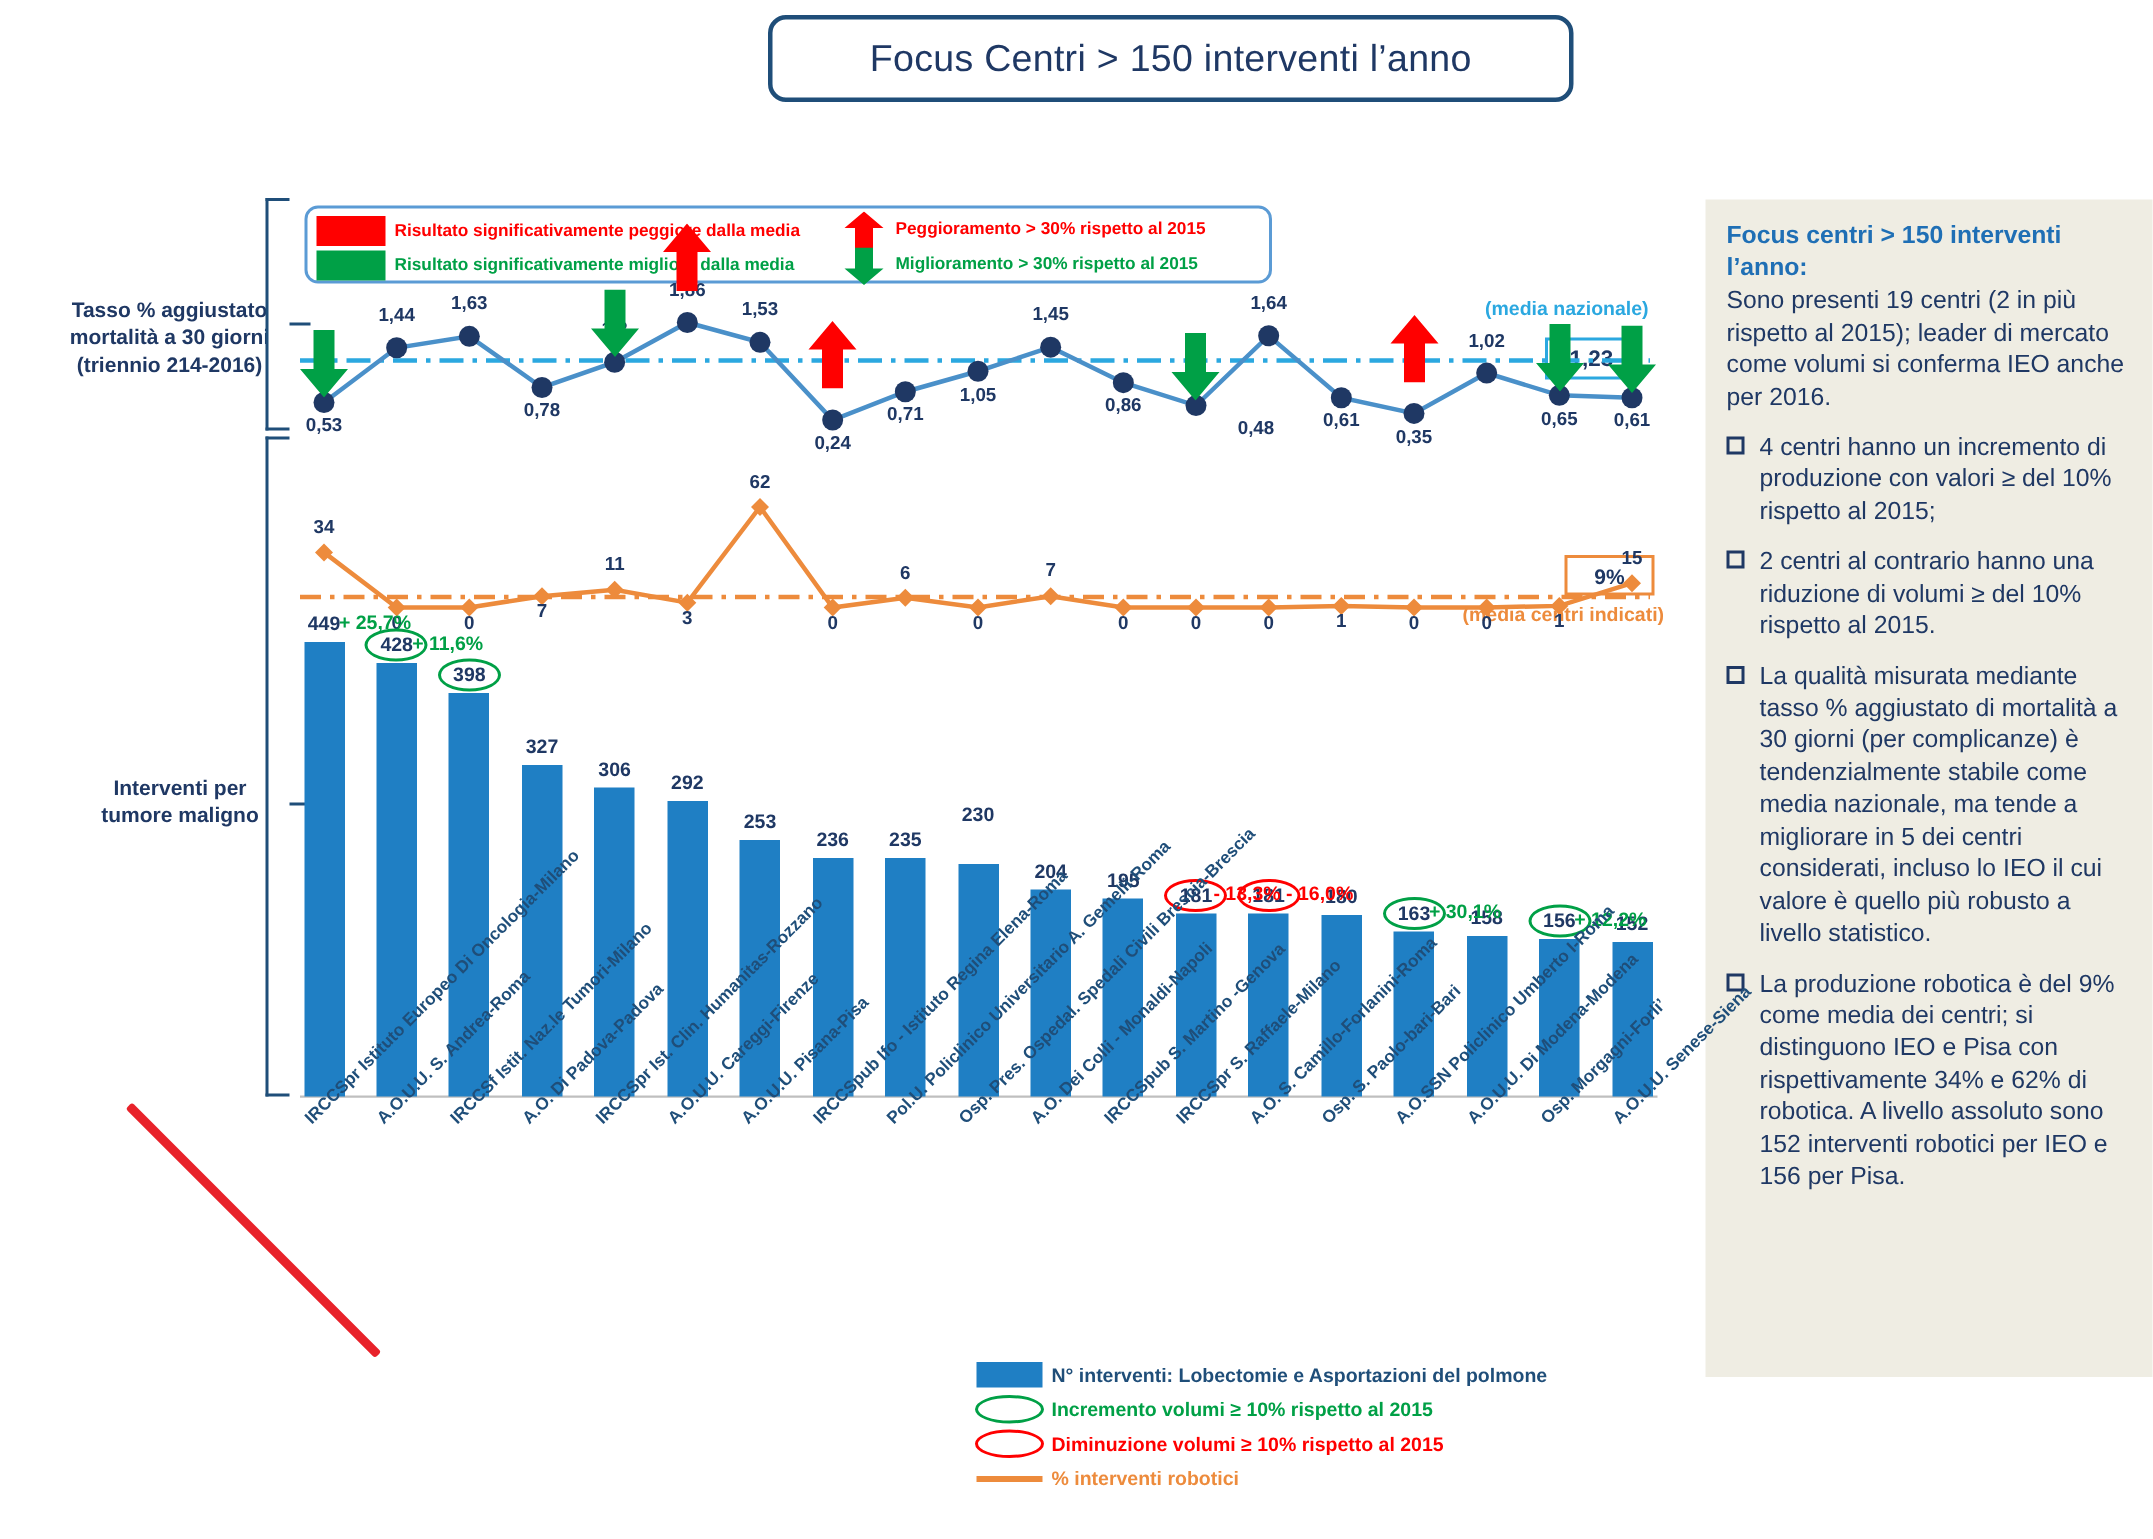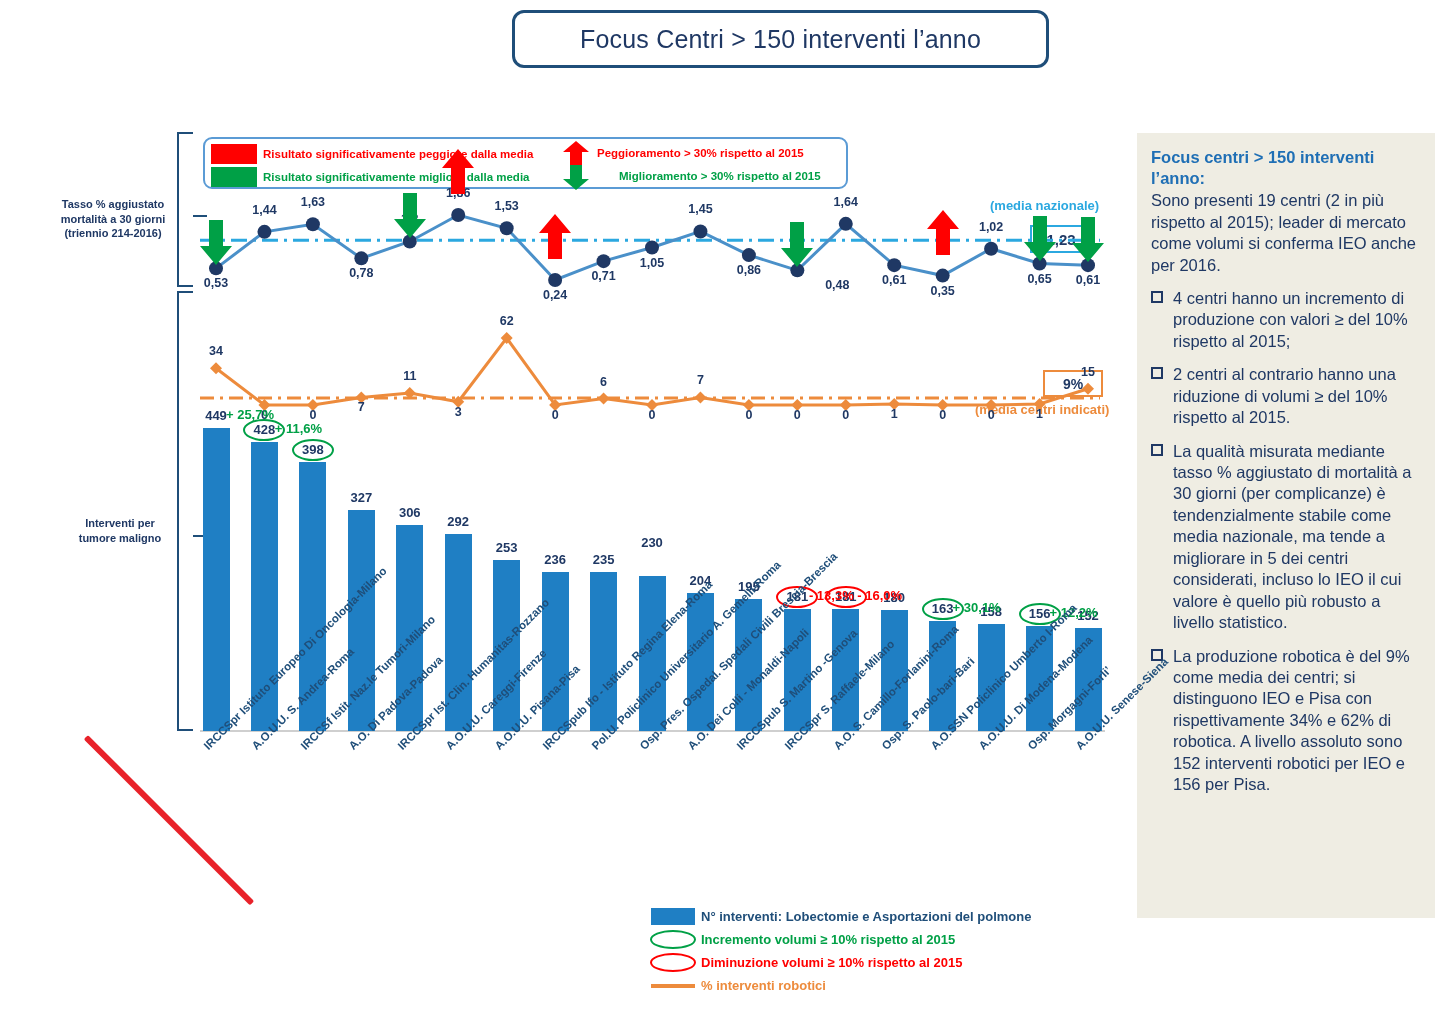--- a/index.html
+++ b/index.html
@@ -35,21 +35,21 @@
   #info-panel li .bullet{
     position:absolute; left:0; top:3px; width:12px; height:12px;
     border:2px solid #1F3864;
   }
 
   
   #chart-area{ position:absolute; left:0; top:80px; width:1137px; height:946px; }
 
   
   .side-label{
-    position:absolute; text-align:center; font-size:11px; font-weight:bold;
+    position:absolute; text-align:center; font-size:14px; font-weight:bold;
     color:#1F3864; line-height:1.32;
   }
   .bracket{ position:absolute; border:2px solid #1F4E79; border-right:none; }
   .bracket-tick{ position:absolute; border-top:2px solid #1F4E79; }
 
   
   #legend-top{
     position:absolute; left:203px; top:57px; width:645px; height:52px;
     border:2px solid #5B9BD5; border-radius:9px; background:#fff;
   }
@@ -176,21 +176,21 @@
       <svg width="28" height="25" viewBox="0 0 28 25">
           <path d="M14 0 L27 11 L20 11 L20 25 L8 25 L8 11 L1 11 Z" fill="#FF0000"></path>
         </svg>
     </div>
     <div class="arrow" style="left:357px; top:26px;">
       <svg width="28" height="25" viewBox="0 0 28 25">
           <path d="M14 25 L27 14 L20 14 L20 0 L8 0 L8 14 L1 14 Z" fill="#00A046"></path>
         </svg>
     </div>
     <div class="lg-txt2" style="position:absolute; left:392px; top:8px; color:#FF0000;">Peggioramento &gt; 30% rispetto al 2015</div>
-    <div class="lg-txt2" style="position:absolute; left:414px; top:31px; color:#00A046;">Miglioramento &gt; 30% rispetto al 2015</div>
+    <div class="lg-txt2" style="position:absolute; left:392px; top:31px; color:#00A046;">Miglioramento &gt; 30% rispetto al 2015</div>
   </div>
 
   <div id="nat-cap">(media nazionale)</div>
   <div id="nat-box">1,23</div>
 
   <div id="rob-box">9%</div>
   <div id="rob-cap">(media centri indicati)</div>
 
   <svg class="layer" width="1137" height="946" style="position:absolute;">
 

